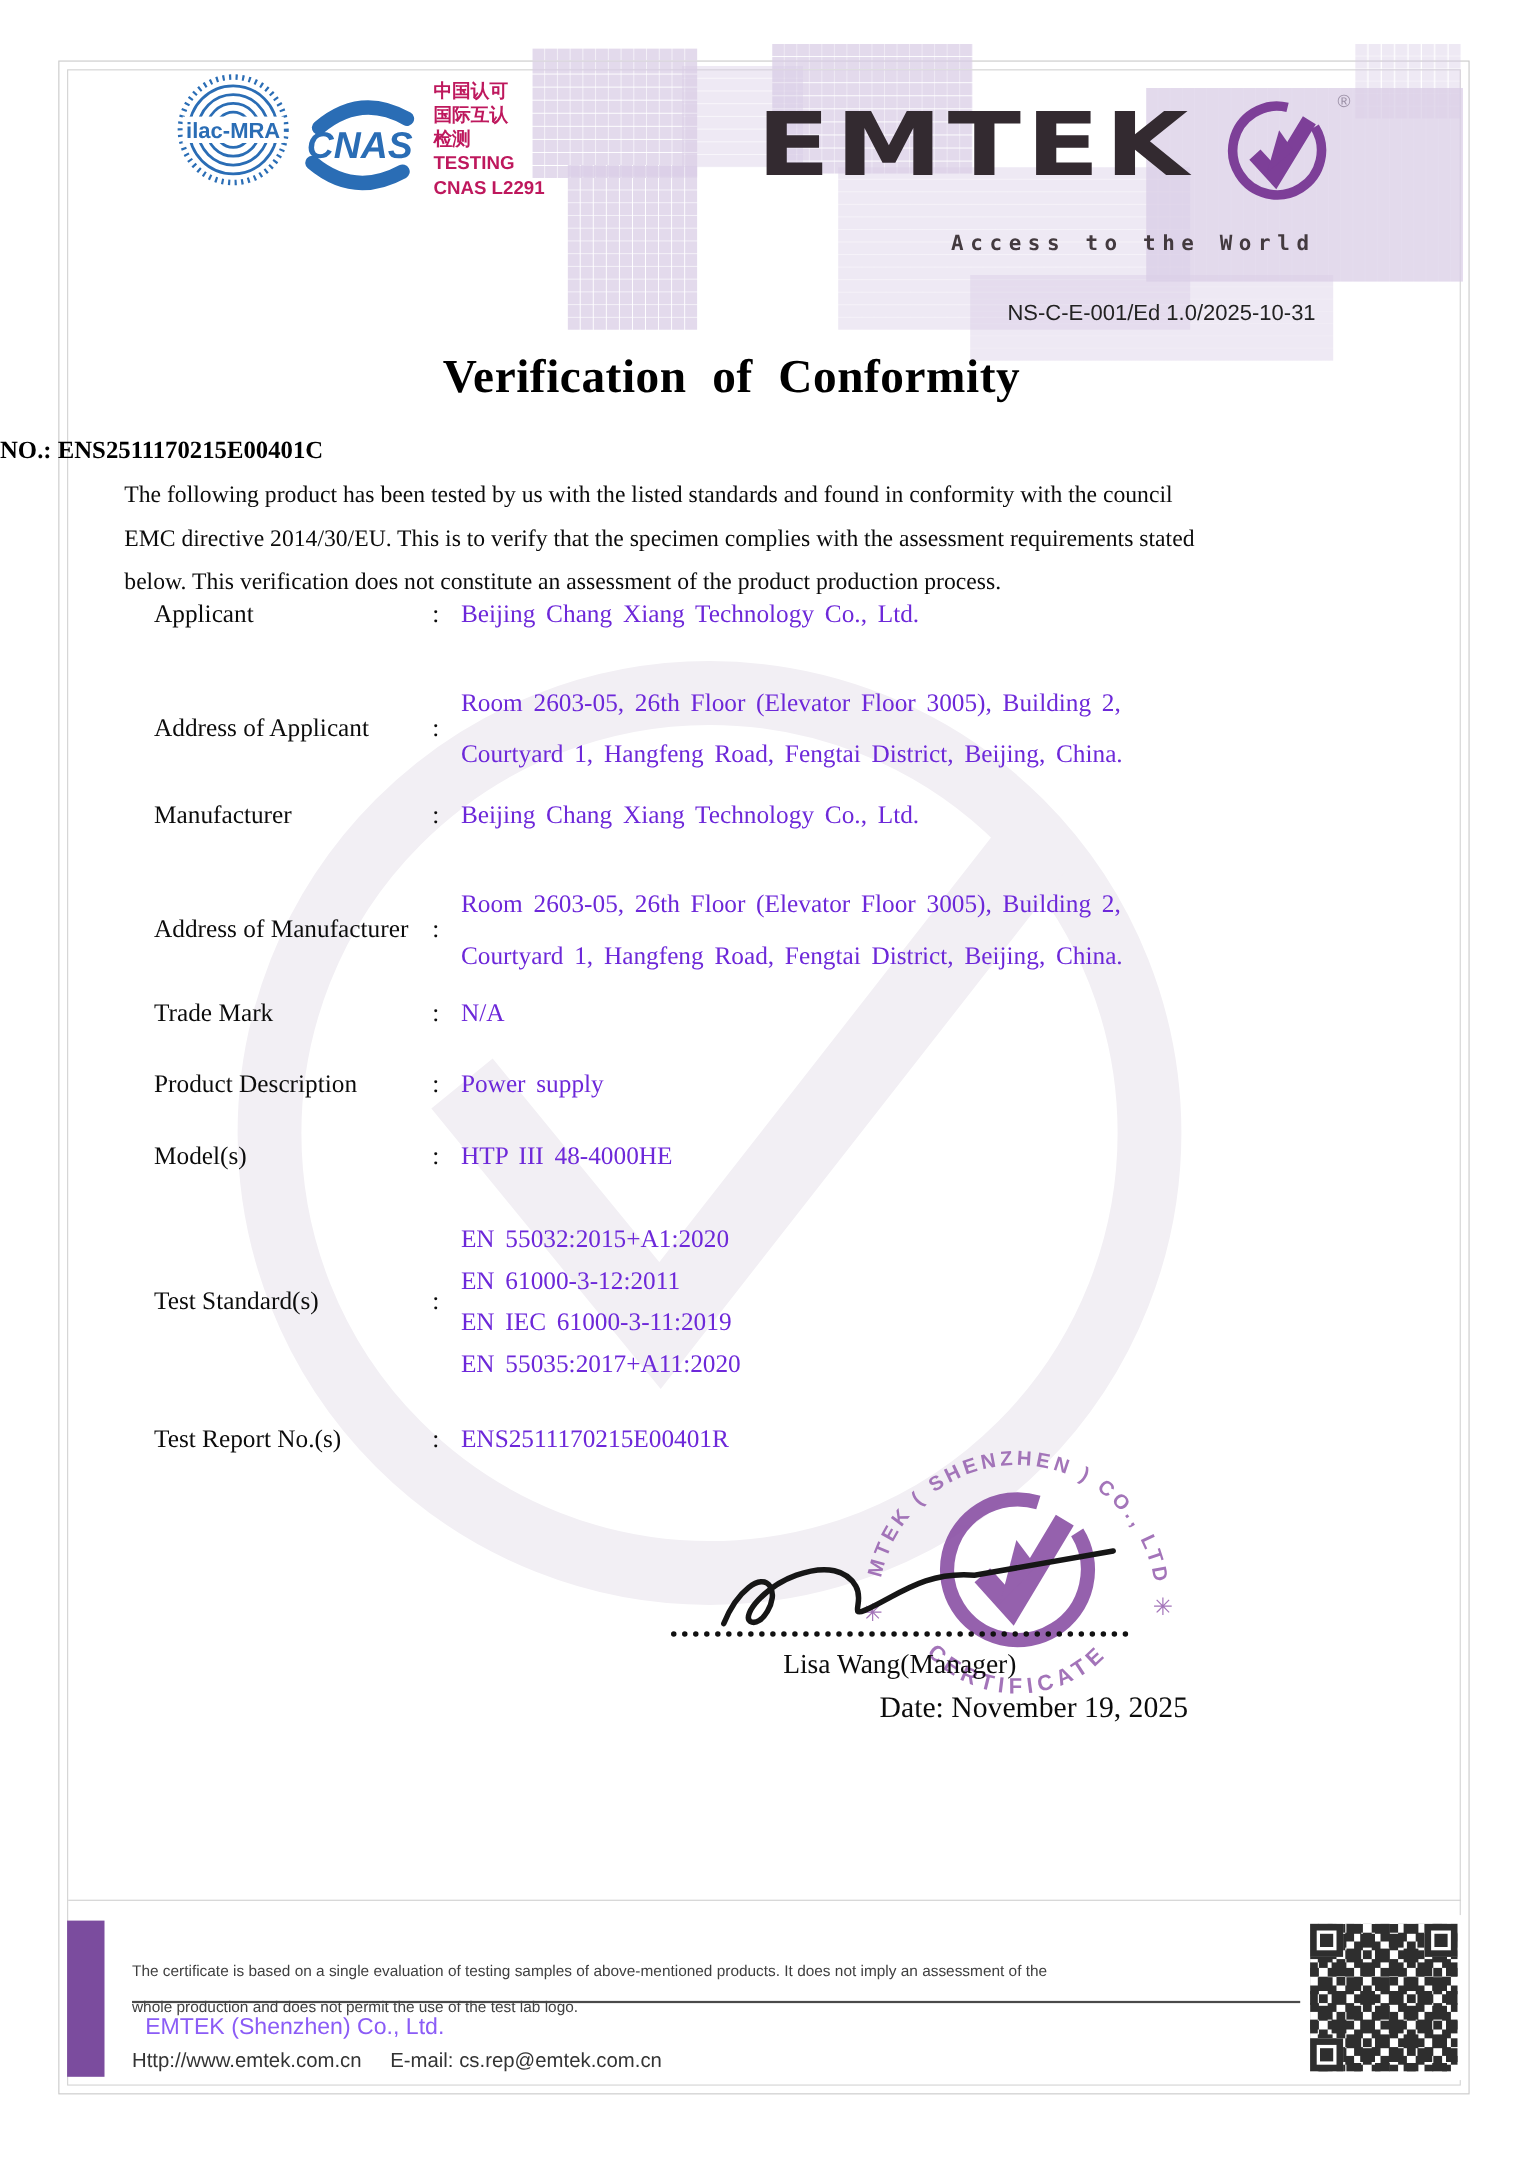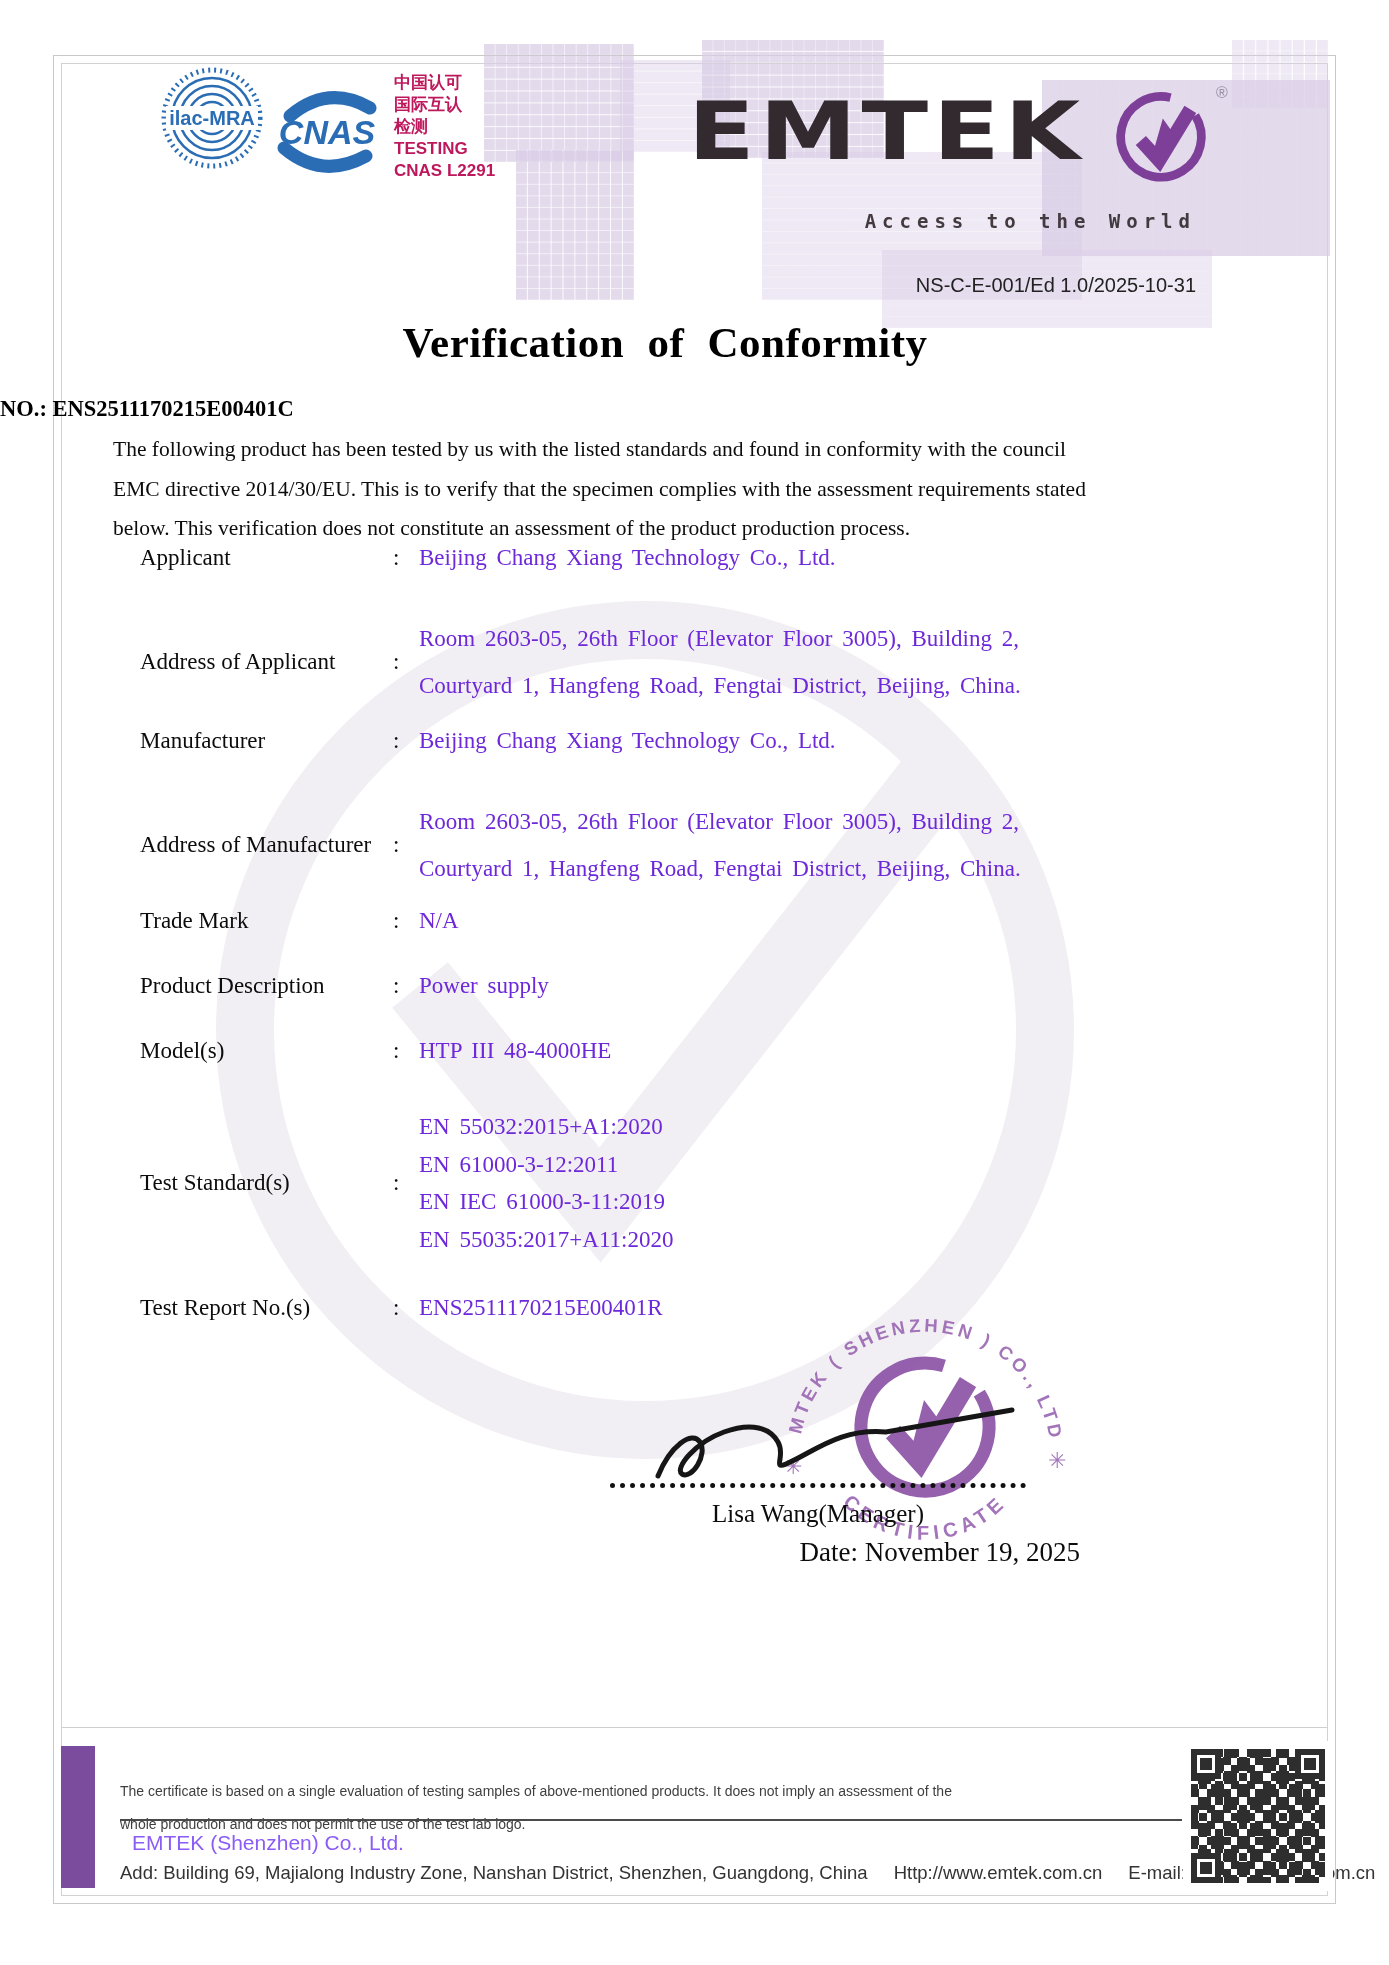--- a/index.html
+++ b/index.html
@@ -249,21 +249,20 @@
 
     <div class="footer-divider"></div>
     <div class="accent-bar"></div>
     <div class="disclaimer">
       <div>The certificate is based on a single evaluation of testing samples of above-mentioned products. It does not imply an assessment of the</div>
       <div>whole production and does not permit the use of the test lab logo.</div>
     </div>
     <div class="footer-rule"></div>
     <div class="footer-co">EMTEK (Shenzhen) Co., Ltd.</div>
     <div class="footer-addr">
-      <span>Add: Building 69, Majialong Industry Zone, Nanshan District, Shenzhen, Guangdong, China</span>
       <span>Http://www.emtek.com.cn</span>
       <span>E-mail: cs.rep@emtek.com.cn</span>
     </div>
 
     <div class="qr">
       <div class="qr-inner">
         <div class="finder tl"></div>
         <div class="finder tr"></div>
         <div class="finder bl"></div>
       </div>

